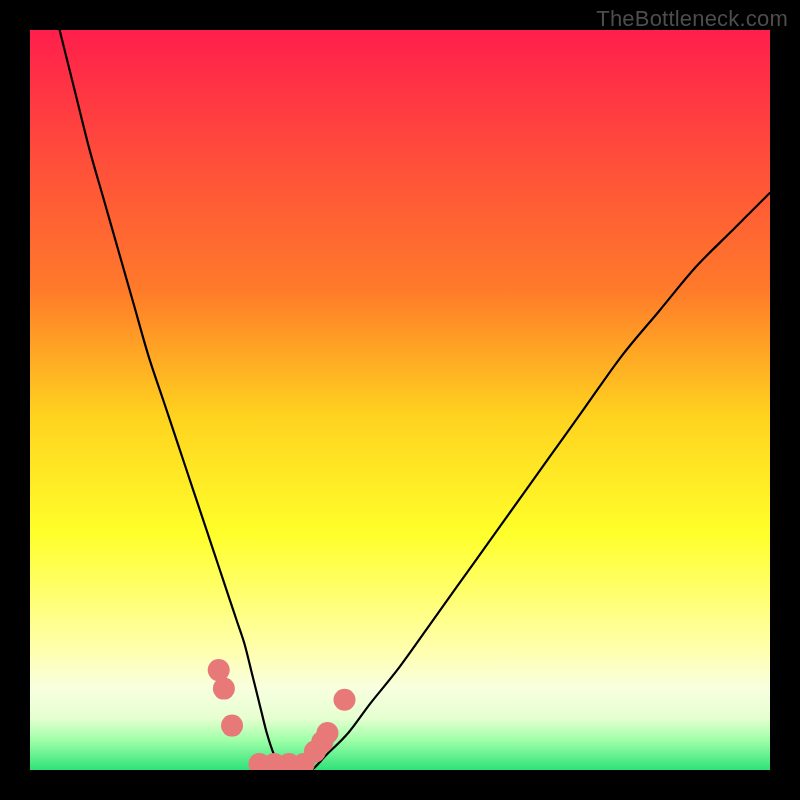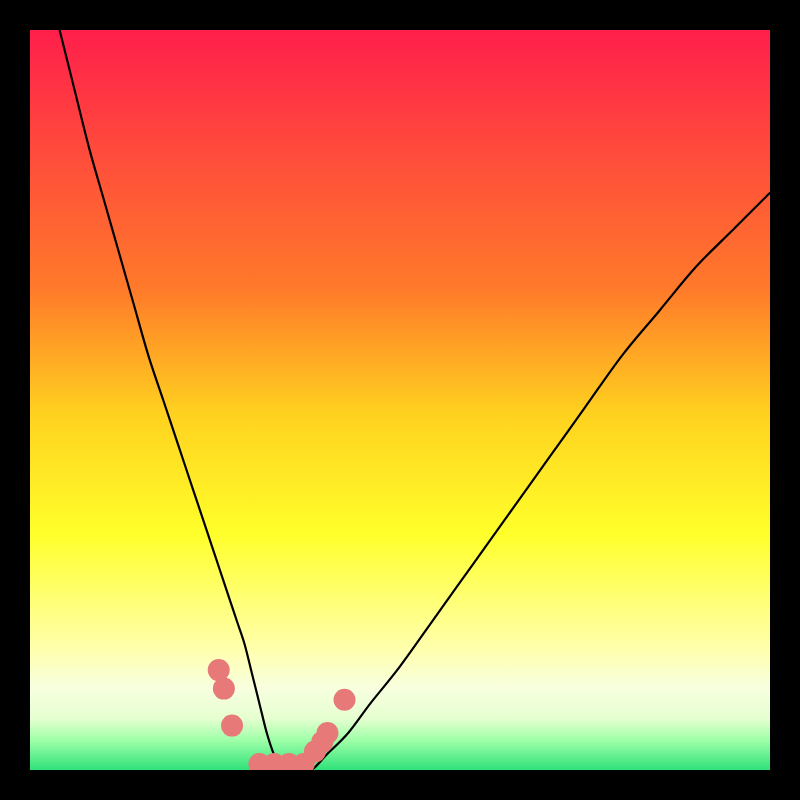--- a/index.html
+++ b/index.html
@@ -67,13 +67,14 @@
           <circle cx="244.20" cy="734.08" r="11" fill="#e77a78" stroke="#c94f4d" stroke-width="0"></circle>
           <circle cx="259.00" cy="734.08" r="11" fill="#e77a78" stroke="#c94f4d" stroke-width="0"></circle>
           <circle cx="273.80" cy="734.08" r="11" fill="#e77a78" stroke="#c94f4d" stroke-width="0"></circle>
           <circle cx="284.90" cy="721.50" r="11" fill="#e77a78" stroke="#c94f4d" stroke-width="0"></circle>
           <circle cx="292.30" cy="711.88" r="11" fill="#e77a78" stroke="#c94f4d" stroke-width="0"></circle>
           <circle cx="297.48" cy="703.00" r="11" fill="#e77a78" stroke="#c94f4d" stroke-width="0"></circle>
           <circle cx="314.50" cy="669.70" r="11" fill="#e77a78" stroke="#c94f4d" stroke-width="0"></circle>
         </g>
       </svg>
   </div>
+  <div class="watermark">TheBottleneck.com</div>
 </div>
 
 </body></html>

